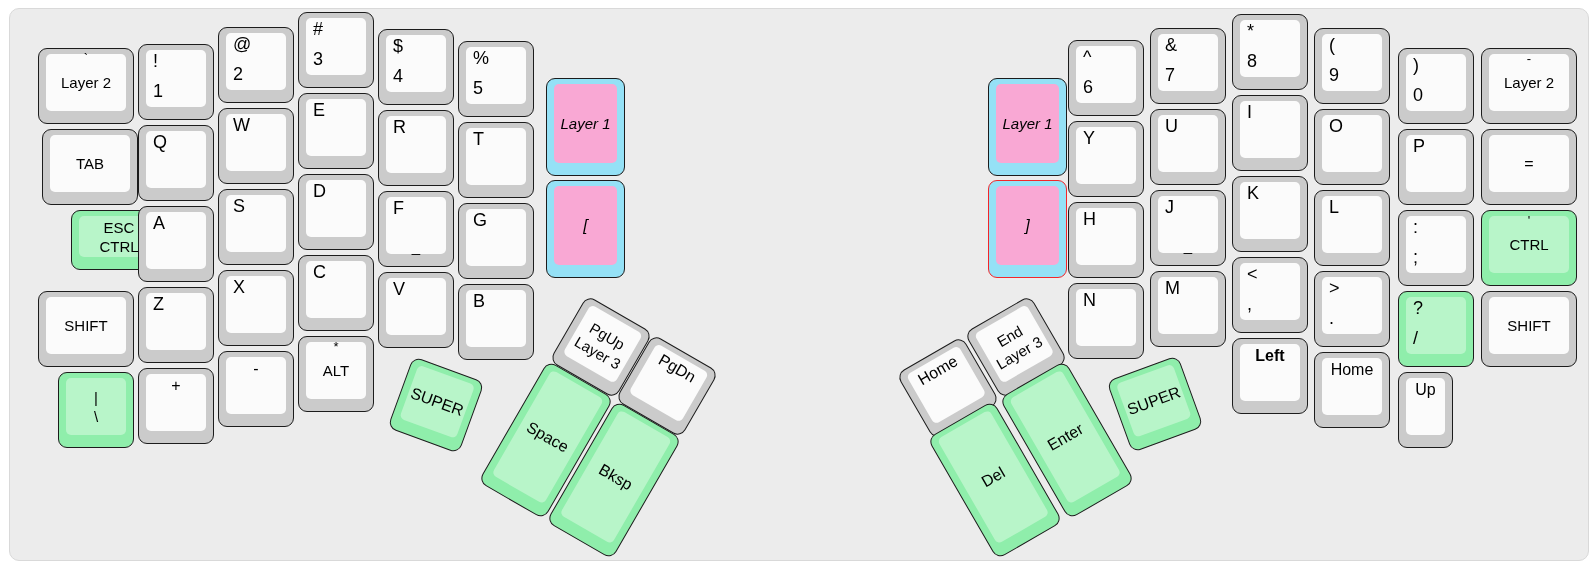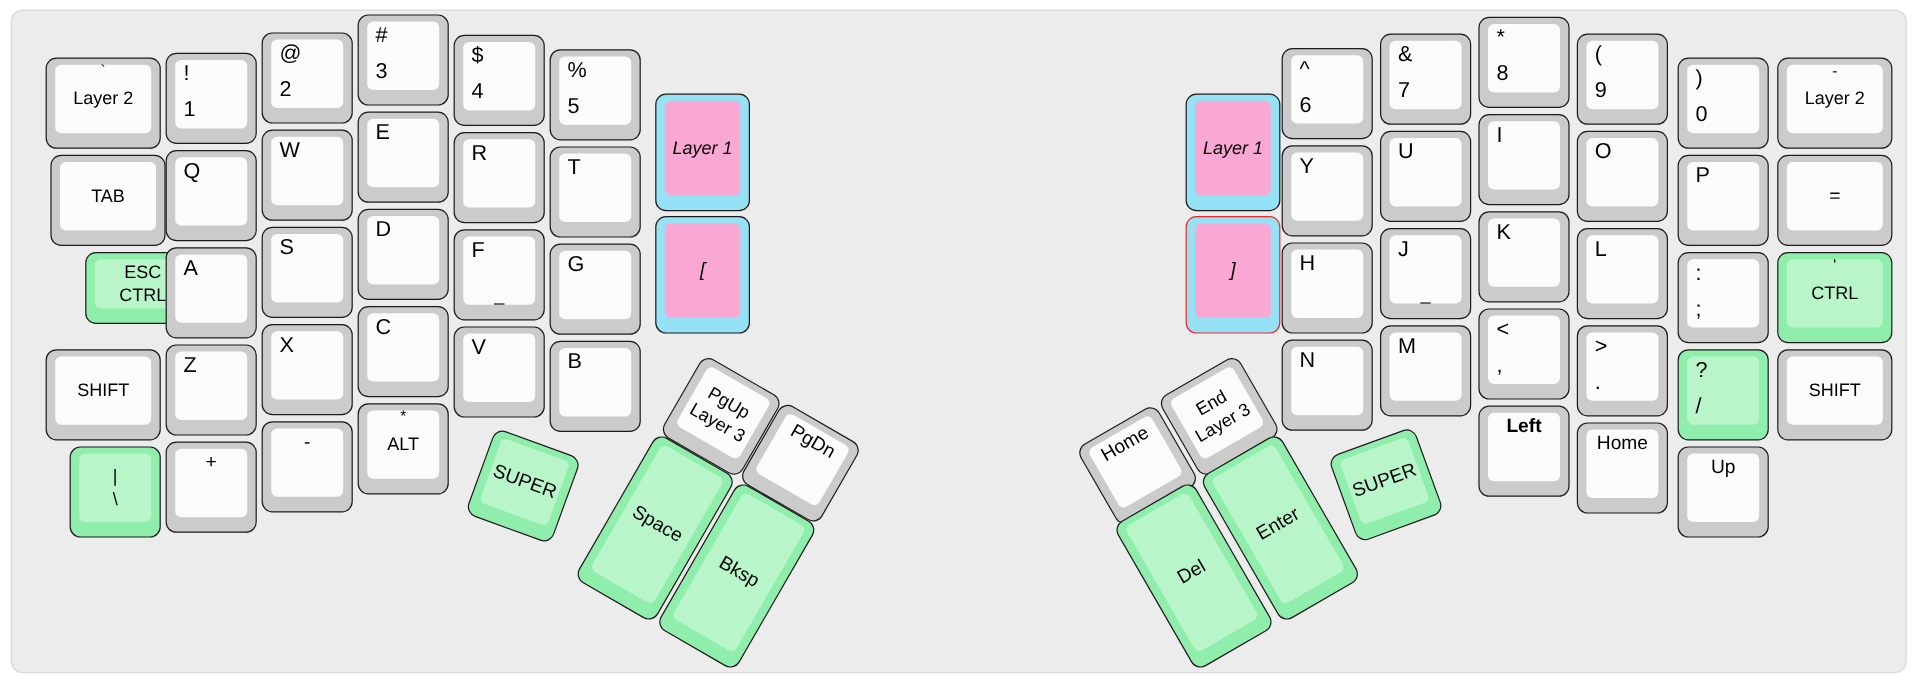--- a/index.html
+++ b/index.html
@@ -447,21 +447,21 @@
       </div>
     </div>
     <div class="key green" style="left: 1398px; top: 291px; width: 76px; height: 76px; z-index: 59;">
       <div class="ktop">
         <div class="left-lines">
           <span>?</span>
           <span>/</span>
         </div>
       </div>
     </div>
-    <div class="key gray" style="left: 1398px; top: 372px; width: 76px; height: 76px; z-index: 60;">
+    <div class="key gray" style="left: 1398px; top: 372px; width: 55px; height: 76px; z-index: 60;">
       <div class="ktop">
         <span class="top-center">Up</span>
       </div>
     </div>
     <div class="key gray" style="left: 1481px; top: 48px; width: 96px; height: 76px; z-index: 61;">
       <div class="ktop">
         <span class="small-top">-</span>
         <div class="center-lines">
           <span>Layer 2</span>
         </div>

